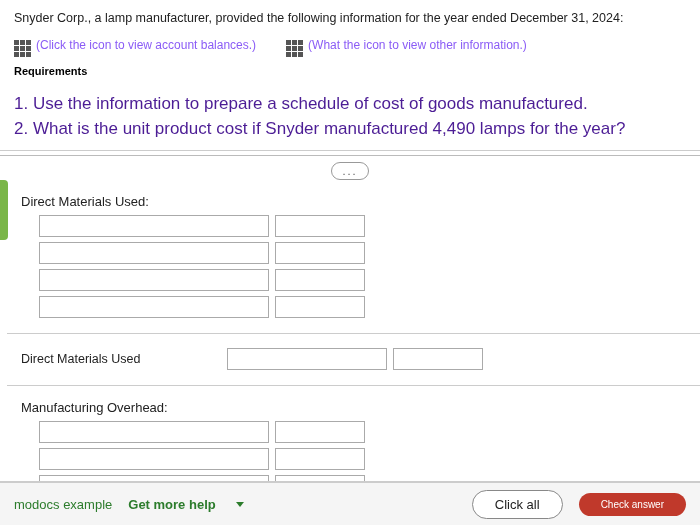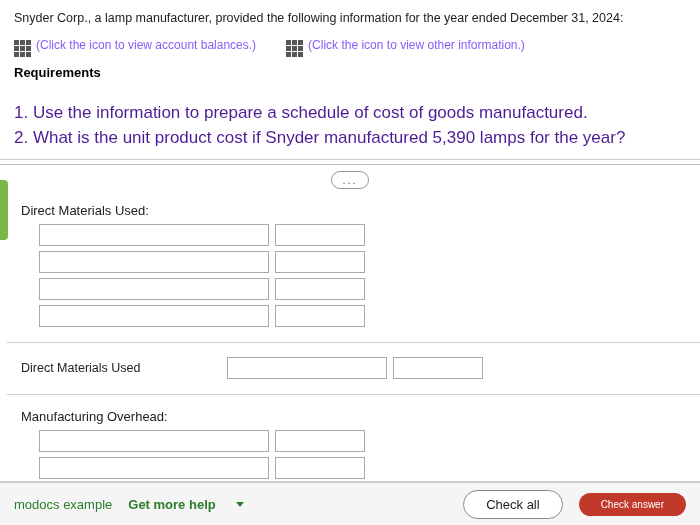--- a/index.html
+++ b/index.html
@@ -62,22 +62,22 @@
       width: 5px;
       height: 5px;
     }
 
     .requirements-section {
       margin-top: 4px;
     }
 
     .requirements-title {
       font-weight: bold;
-      font-size: 13px;
-      margin-bottom: 20px;
+      font-size: 11px;
+      margin-bottom: 14px;
     }
 
     .requirement-item {
       font-size: 17px;
       line-height: 1.5;
       color: #4c1d95;
     }
 
     .divider-area {
       display: flex;
@@ -280,28 +280,28 @@
               <span class="grid-cell"></span>
               <span class="grid-cell"></span>
             <span class="grid-cell"></span>
               <span class="grid-cell"></span>
               <span class="grid-cell"></span>
             <span class="grid-cell"></span>
               <span class="grid-cell"></span>
               <span class="grid-cell"></span>
           </span>
         </span>
-        <span>(Click the icon to view other information.)</span>
+        <span>(What the icon to view other information.)</span>
       </div>
     </div>
 
     <div class="requirements-section">
       <div class="requirements-title">Requirements</div>
       <div class="requirement-item">1. Use the information to prepare a schedule of cost of goods manufactured.</div>
-      <div class="requirement-item">2. What is the unit product cost if Snyder manufactured 5,390 lamps for the year?</div>
+      <div class="requirement-item">2. What is the unit product cost if Snyder manufactured 4,490 lamps for the year?</div>
     </div>
   </div>
 
   <div class="divider-area">
     <button class="expand-btn">...</button>
   </div>
 
   <div class="content-area">
 
     <div class="section-block">
@@ -361,17 +361,17 @@
 
   </div>
 
   <div class="bottom-bar">
     <span class="modocs-link">modocs example</span>
     <span class="get-more-help">
       <span>Get more help</span>
       <span class="chevron-down"></span>
     </span>
     <div class="spacer"></div>
-    <button class="clear-all-btn">Check all</button>
+    <button class="clear-all-btn">Click all</button>
     <button class="check-answer-btn">Check answer</button>
   </div>
 
 </div>
 
 </body></html>

